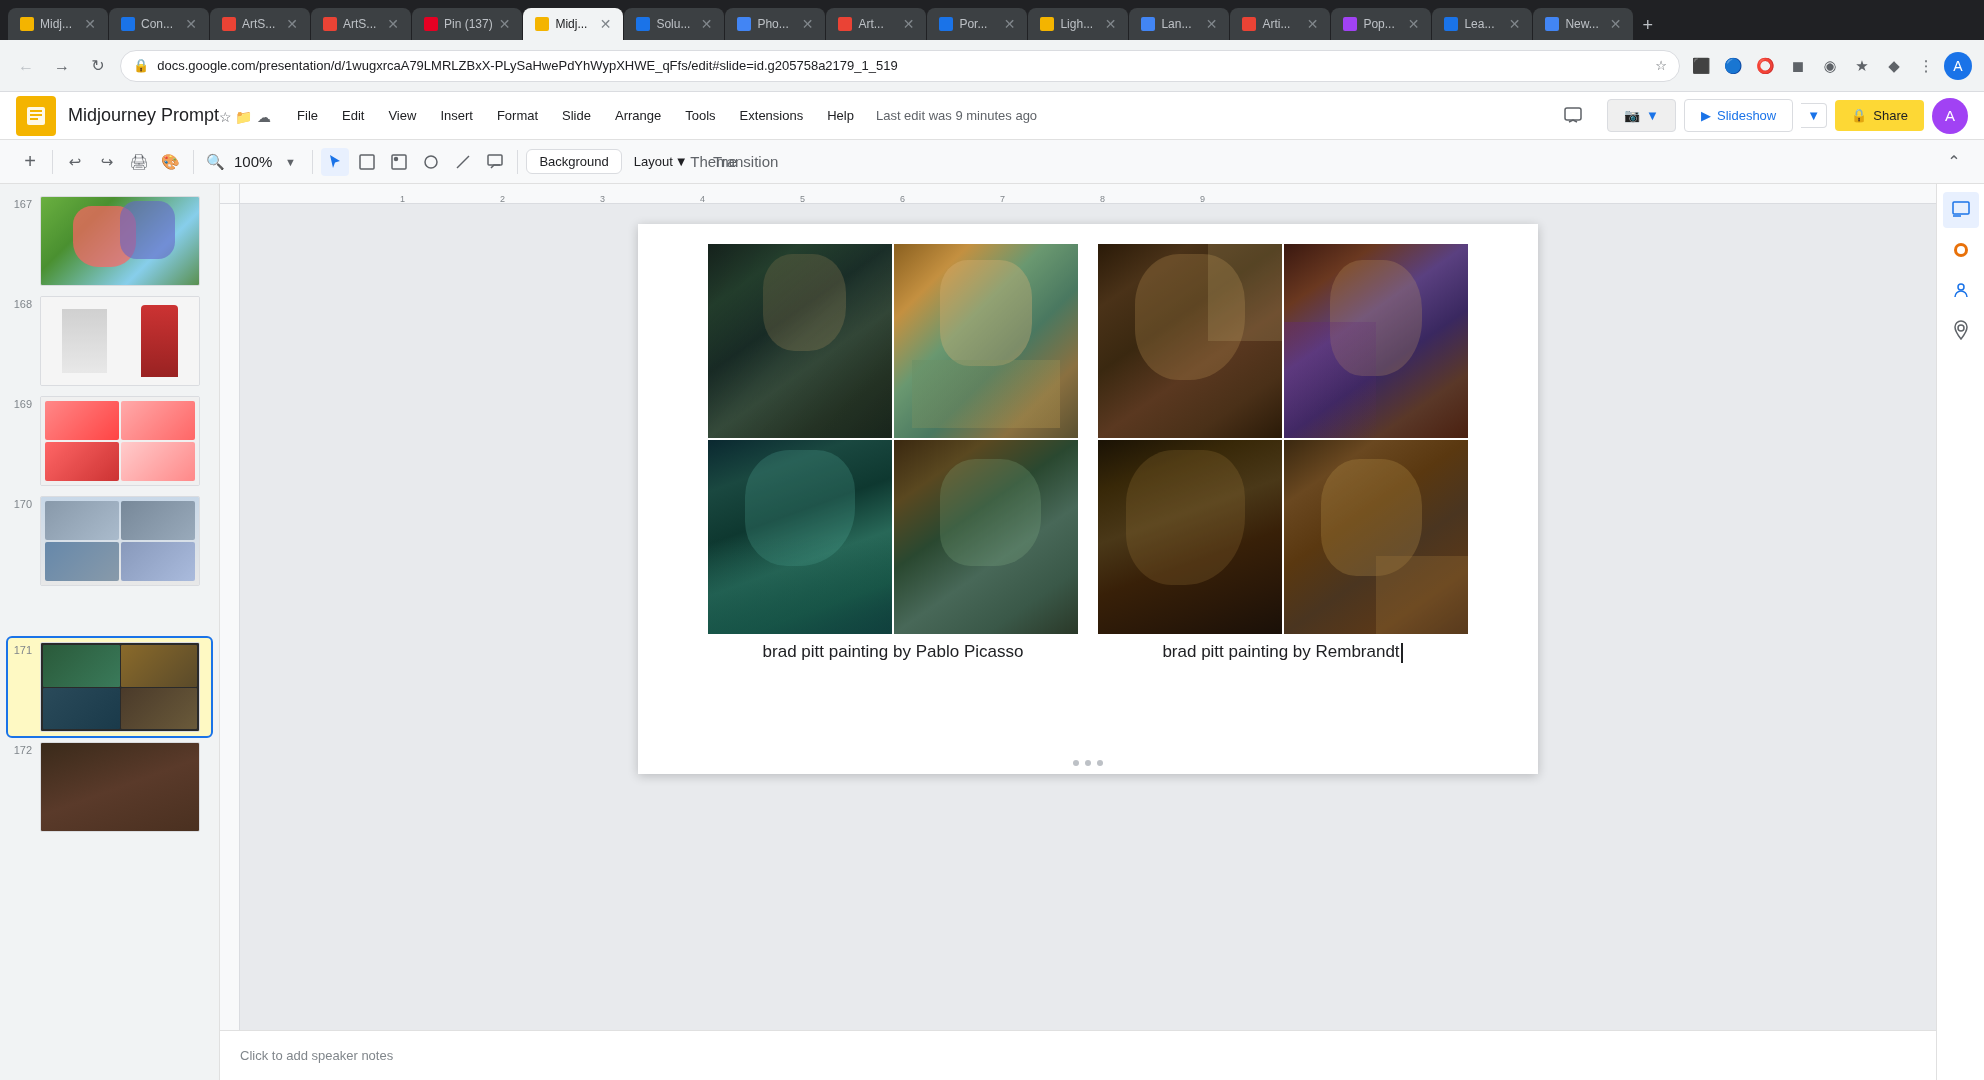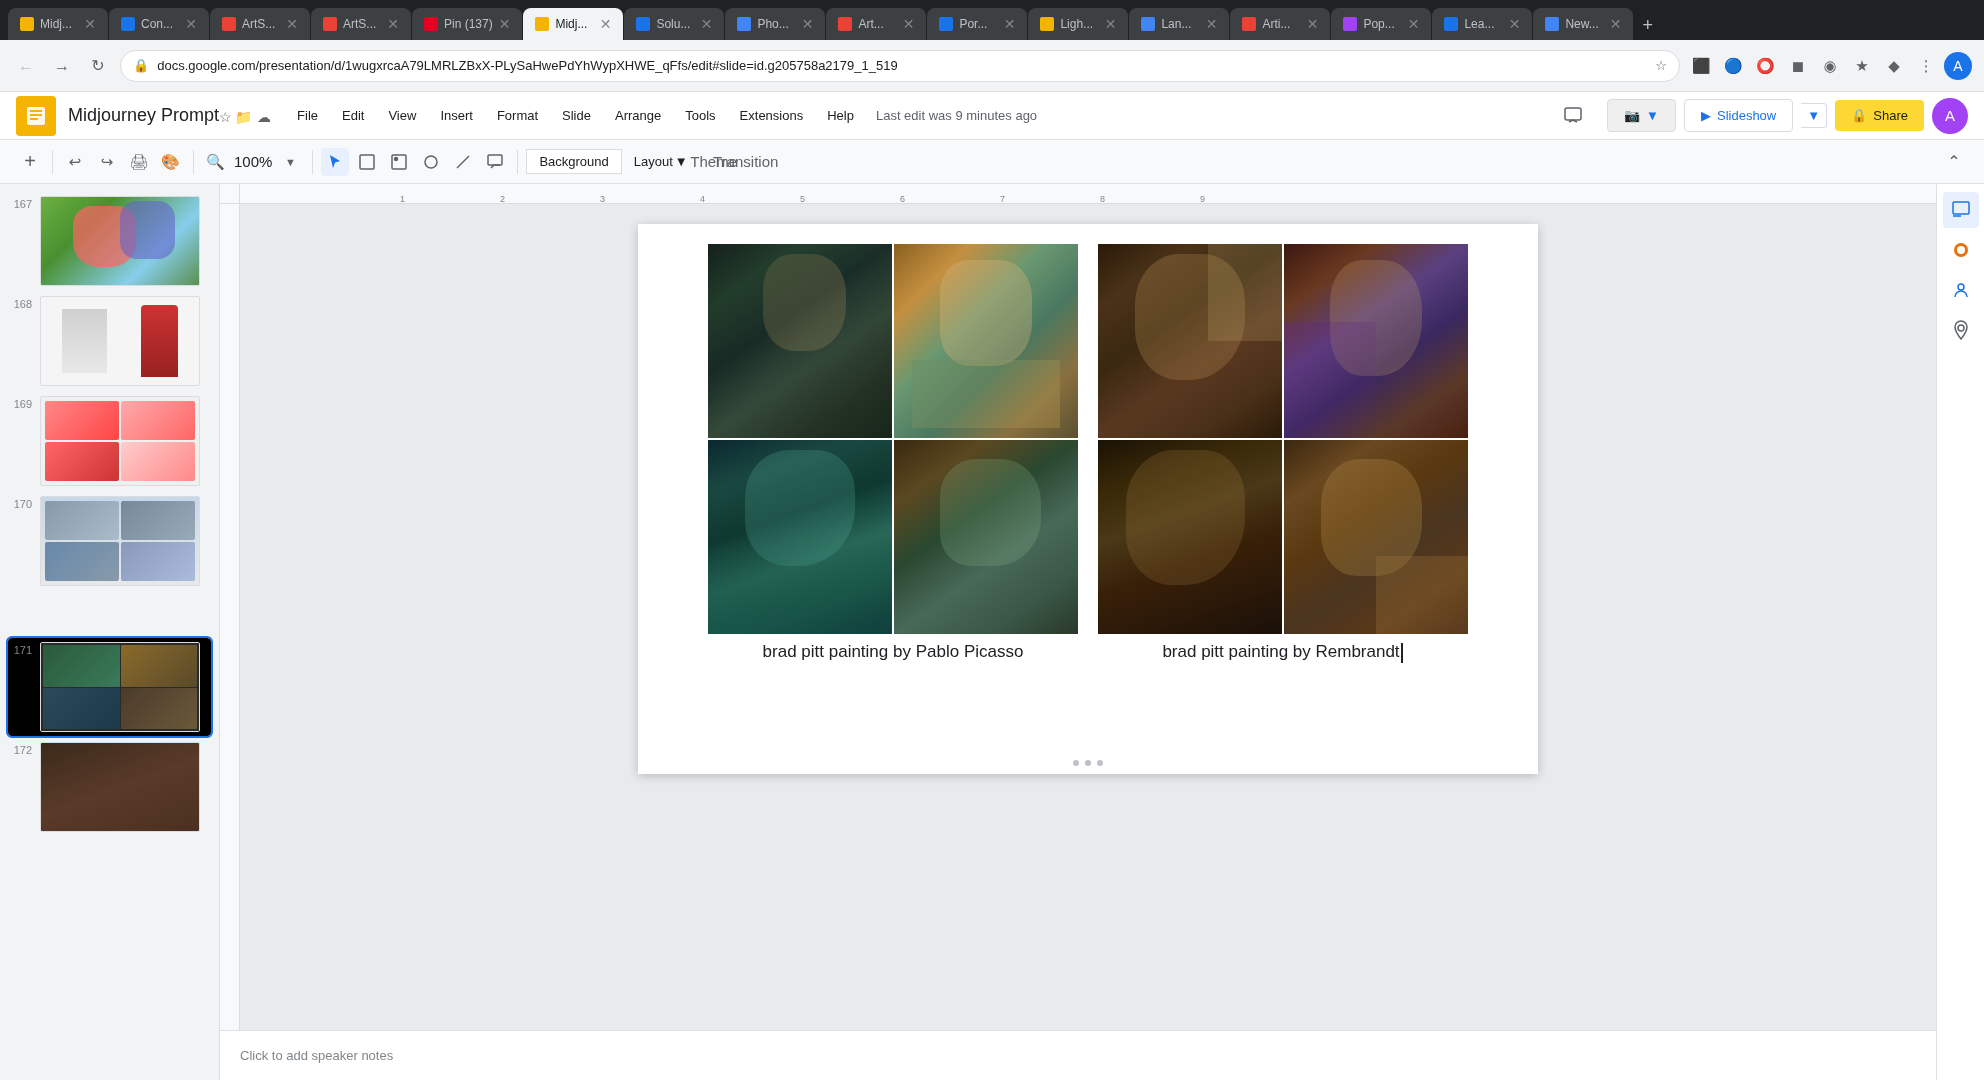--- a/index.html
+++ b/index.html
@@ -42,31 +42,31 @@
     .slideshow-btn { background: white; color: #1a73e8; border: 1px solid #dadce0; }
     .share-btn { background: #fdd835; color: #202124; font-weight: 500; }
     .profile-btn { width: 36px; height: 36px; border-radius: 50%; background: #a142f4; color: white; border: none; cursor: pointer; font-size: 15px; font-weight: 500; display: flex; align-items: center; justify-content: center; }
 
     
     .toolbar { background: #f8f9fa; border-bottom: 1px solid #e0e0e0; display: flex; align-items: center; padding: 4px 16px; height: 44px; gap: 4px; }
     .toolbar-sep { width: 1px; background: #dadce0; height: 24px; margin: 0 4px; }
     .tool-btn { width: 28px; height: 28px; border-radius: 4px; border: none; background: none; cursor: pointer; display: flex; align-items: center; justify-content: center; color: #5f6368; font-size: 15px; }
     .tool-btn.active { background: #e8f0fe; }
     .tool-dropdown { display: flex; align-items: center; gap: 2px; padding: 4px 8px; border-radius: 4px; border: none; background: none; cursor: pointer; color: #202124; font-size: 13px; }
-    .bg-btn { padding: 4px 12px; border-radius: 0; border: 1px solid #dadce0; background: white; cursor: pointer; font-size: 13px; color: #202124; font-weight: 500; }
+    .bg-btn { padding: 4px 12px; border-radius: 6px; border: 1px solid #dadce0; background: white; cursor: pointer; font-size: 13px; color: #202124; font-weight: 500; }
     .toolbar-right { margin-left: auto; }
     .collapse-btn { width: 28px; height: 28px; border-radius: 50%; border: none; background: none; cursor: pointer; color: #5f6368; font-size: 16px; display: flex; align-items: center; justify-content: center; }
 
     
     .main-area { display: flex; flex: 1; overflow: hidden; }
 
     
     .sidebar { width: 220px; background: #f1f3f4; border-right: 1px solid #e0e0e0; overflow-y: auto; padding: 8px; flex-shrink: 0; }
     .slide-thumb { display: flex; align-items: flex-start; gap: 8px; padding: 4px; border-radius: 4px; cursor: pointer; margin-bottom: 2px; }
-    .slide-thumb.active { background: #000000; outline: 2px solid #1a73e8; margin-top: 48px; }
+    .slide-thumb.active { background: #fef9c3; outline: 2px solid #1a73e8; margin-top: 48px; }
     .slide-num { font-size: 11px; color: #80868b; min-width: 20px; text-align: right; padding-top: 2px; }
     .slide-preview { width: 160px; height: 90px; background: white; border: 1px solid #dadce0; border-radius: 2px; overflow: hidden; flex-shrink: 0; display: flex; align-items: center; justify-content: center; }
 
     
     .canvas-area { flex: 1; background: #e8eaed; display: flex; flex-direction: column; align-items: center; overflow: hidden; }
     .ruler-h { height: 20px; background: #f8f9fa; border-bottom: 1px solid #dadce0; width: 100%; display: flex; align-items: center; padding-left: 20px; position: relative; }
     .ruler-mark { font-size: 9px; color: #80868b; position: absolute; }
 
     .canvas-scroll { flex: 1; width: 100%; display: flex; justify-content: center; align-items: flex-start; padding: 20px; overflow: auto; position: relative; }
 

